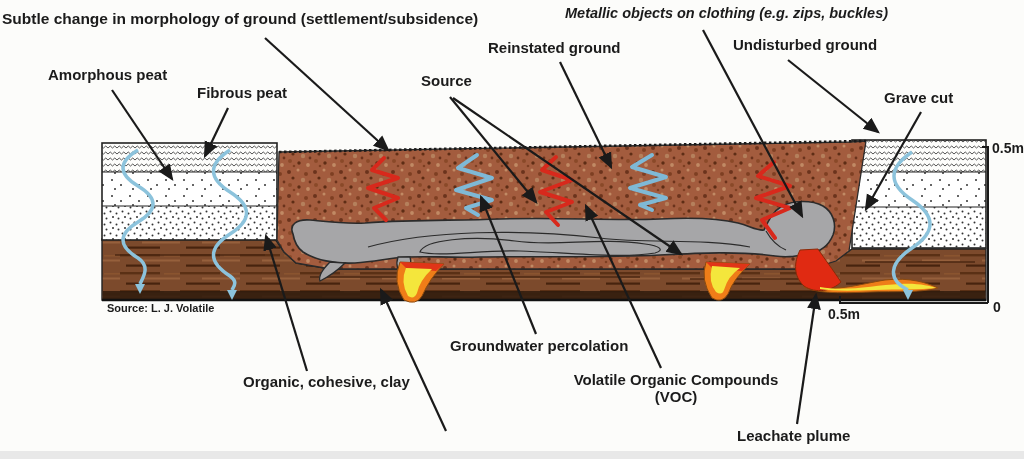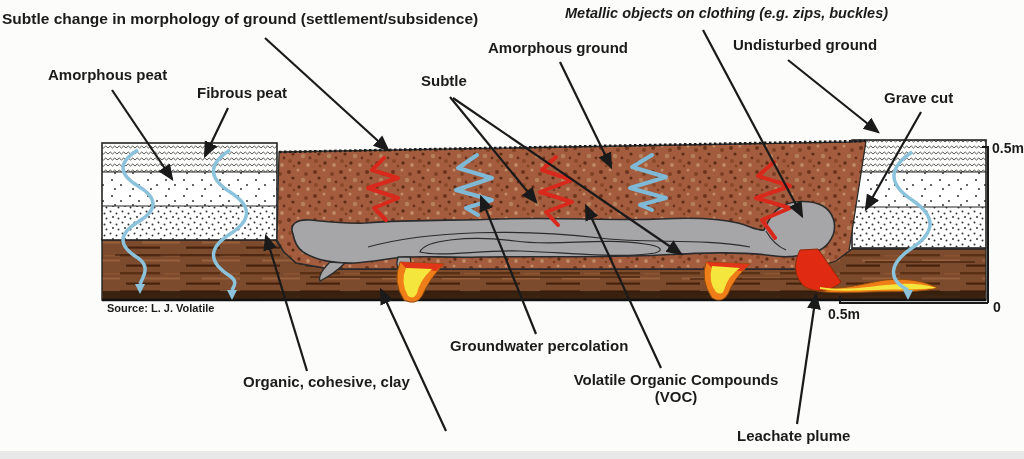--- a/index.html
+++ b/index.html
@@ -164,22 +164,22 @@
       <line x1="307" y1="371" x2="266" y2="236" marker-end="url(#ah)"></line>
       <line x1="446" y1="431" x2="381" y2="290" marker-end="url(#ah)"></line>
       <line x1="797" y1="424" x2="816" y2="295" marker-end="url(#ah)"></line>
     </g>
   </svg>
 
   <div class="lbl lbl-lg" style="left:2px;top:10px">Subtle change in morphology of ground (settlement/subsidence)</div>
   <div class="lbl lbl-md" style="left:565px;top:5px">Metallic objects on clothing (e.g. zips, buckles)</div>
   <div class="lbl" style="left:48px;top:67px">Amorphous peat</div>
   <div class="lbl" style="left:197px;top:85px">Fibrous peat</div>
-  <div class="lbl" style="left:421px;top:73px">Subtle</div>
-  <div class="lbl" style="left:488px;top:40px">Amorphous ground</div>
+  <div class="lbl" style="left:421px;top:73px">Source</div>
+  <div class="lbl" style="left:488px;top:40px">Reinstated ground</div>
   <div class="lbl" style="left:733px;top:37px">Undisturbed ground</div>
   <div class="lbl" style="left:884px;top:90px">Grave cut</div>
   <div class="lbl lbl-sm" style="left:107px;top:302px">Source: L. J. Volatile</div>
   <div class="lbl" style="left:450px;top:338px">Groundwater percolation</div>
   <div class="lbl" style="left:243px;top:374px">Organic, cohesive, clay</div>
   <div class="lbl voc" style="left:556px;top:372px">
     <div>Volatile Organic Compounds</div>
     <div>(VOC)</div>
   </div>
   <div class="lbl" style="left:737px;top:428px">Leachate plume</div>

